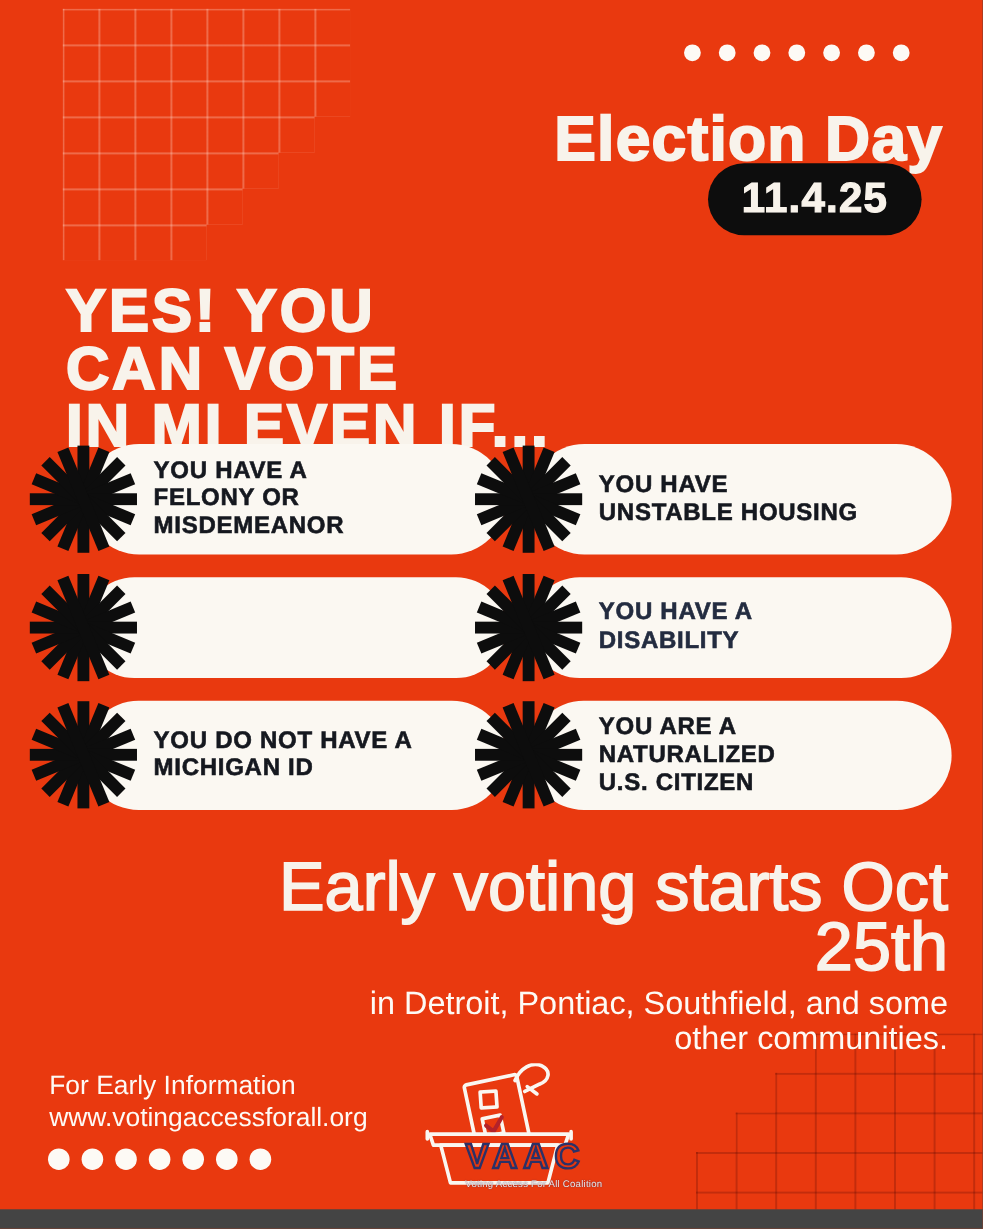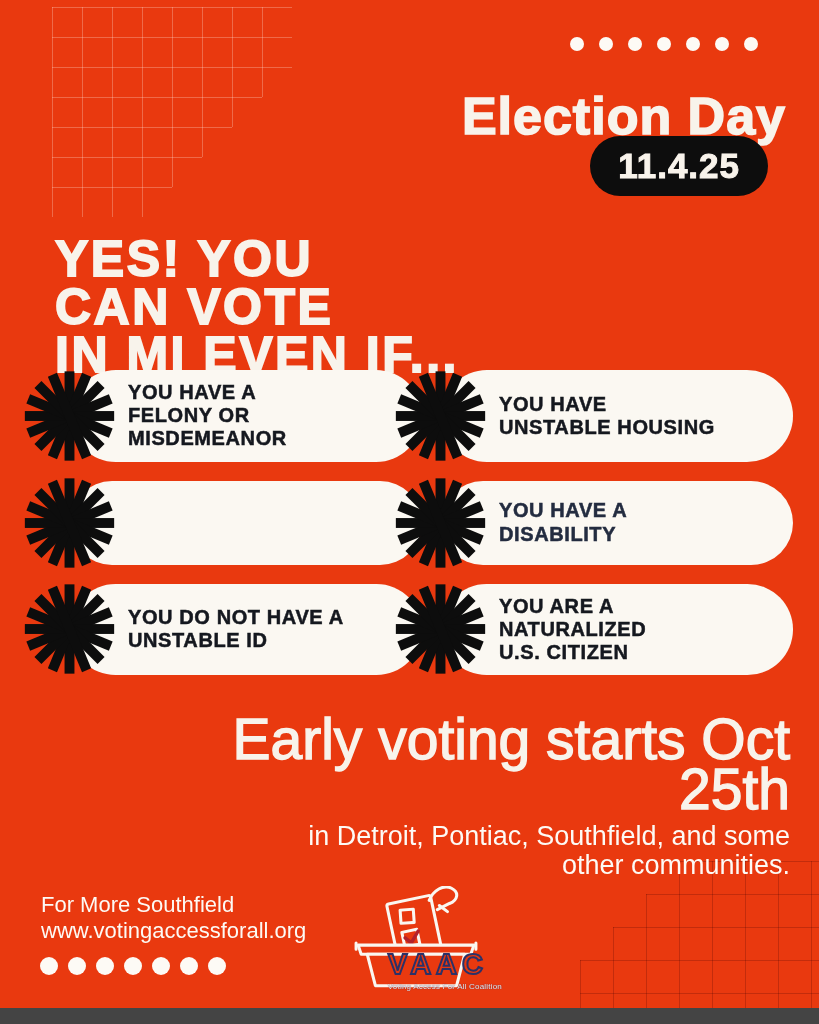--- a/index.html
+++ b/index.html
@@ -166,21 +166,21 @@
           <use href="#burst"></use>
         </svg>
       <span class="pill-text">YOU HAVE A
 DISABILITY</span>
     </div>
     <div class="pill">
       <svg class="burst">
           <use href="#burst"></use>
         </svg>
       <span class="pill-text">YOU DO NOT HAVE A
-UNSTABLE ID</span>
+MICHIGAN ID</span>
     </div>
     <div class="pill">
       <svg class="burst">
           <use href="#burst"></use>
         </svg>
       <span class="pill-text">YOU ARE A
 NATURALIZED
 U.S. CITIZEN</span>
     </div>
   </div>
@@ -188,21 +188,21 @@
   <div class="early">
     <div class="early-headline">
       <div>Early voting starts Oct</div>
       <div>25th</div>
     </div>
     <div class="early-sub">in Detroit, Pontiac, Southfield, and some
 other communities.</div>
   </div>
 
   <div class="footer-info">
-    <div>For More Southfield</div>
+    <div>For Early Information</div>
     <div>www.votingaccessforall.org</div>
   </div>
 
   <div class="dots dots-bottom-left">
     <span class="dot"></span>
       <span class="dot"></span>
       <span class="dot"></span>
       <span class="dot"></span>
       <span class="dot"></span>
       <span class="dot"></span>

